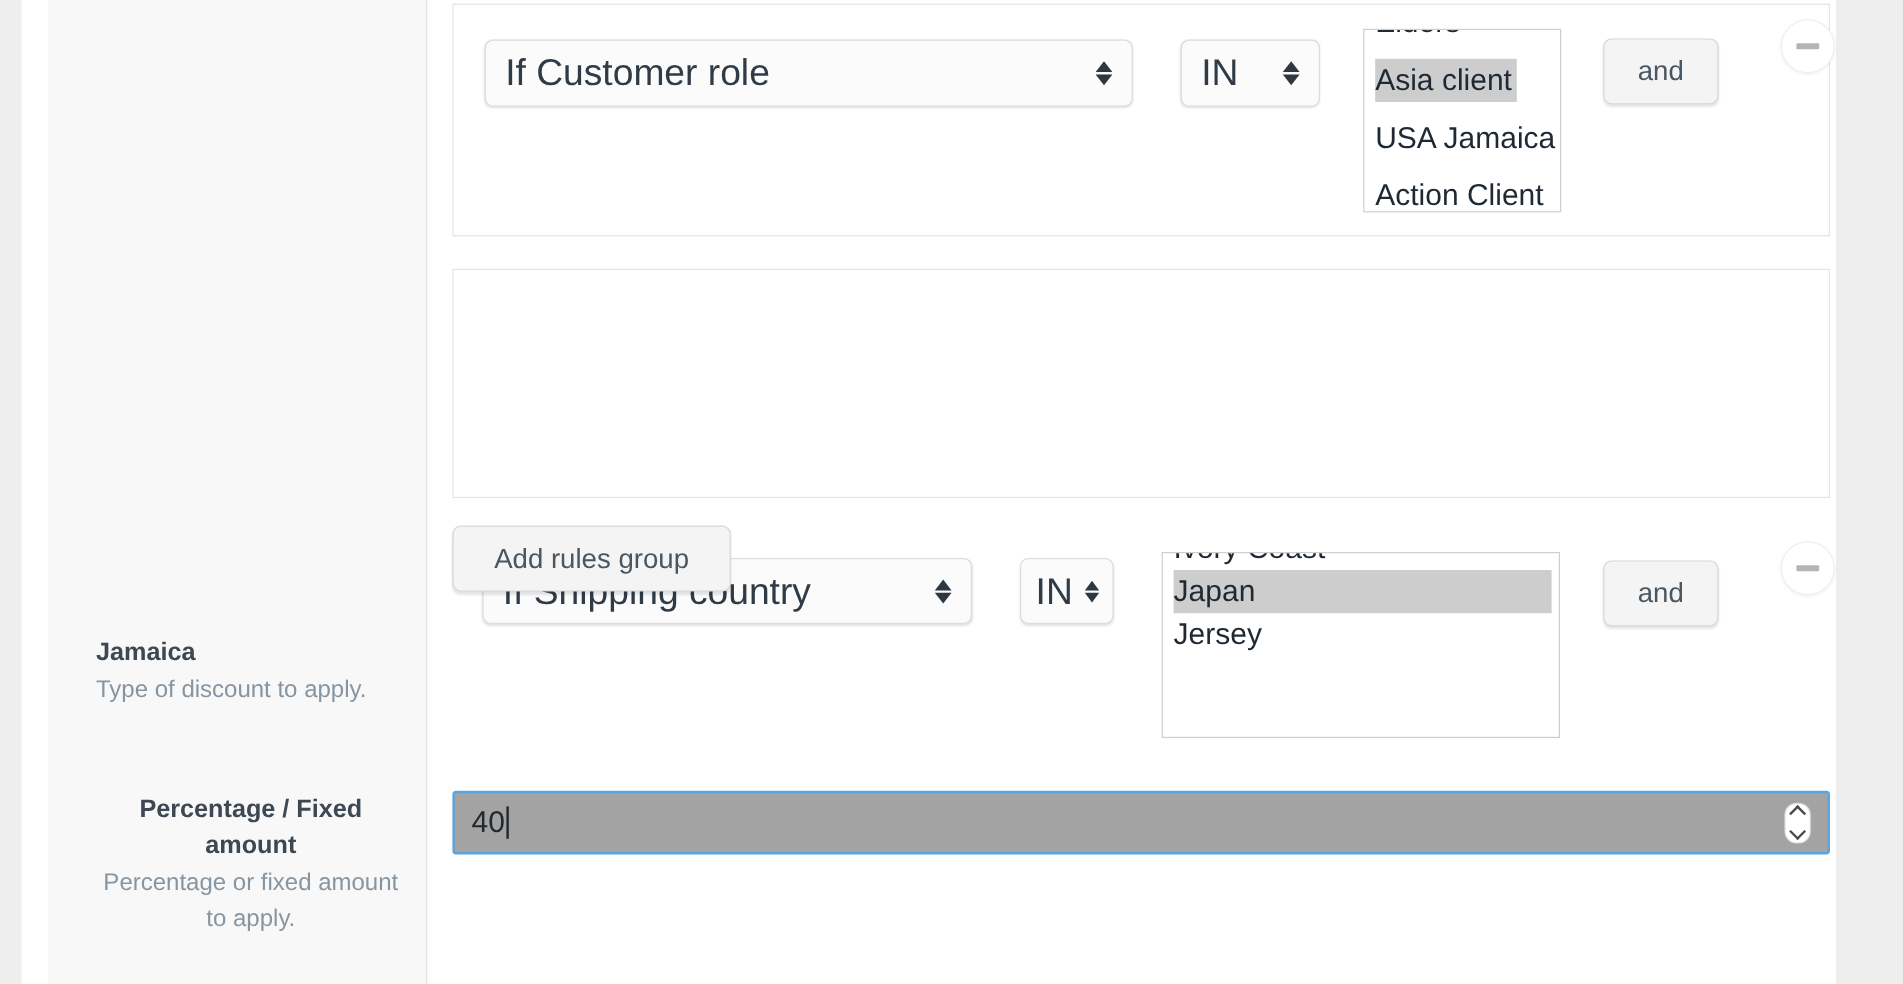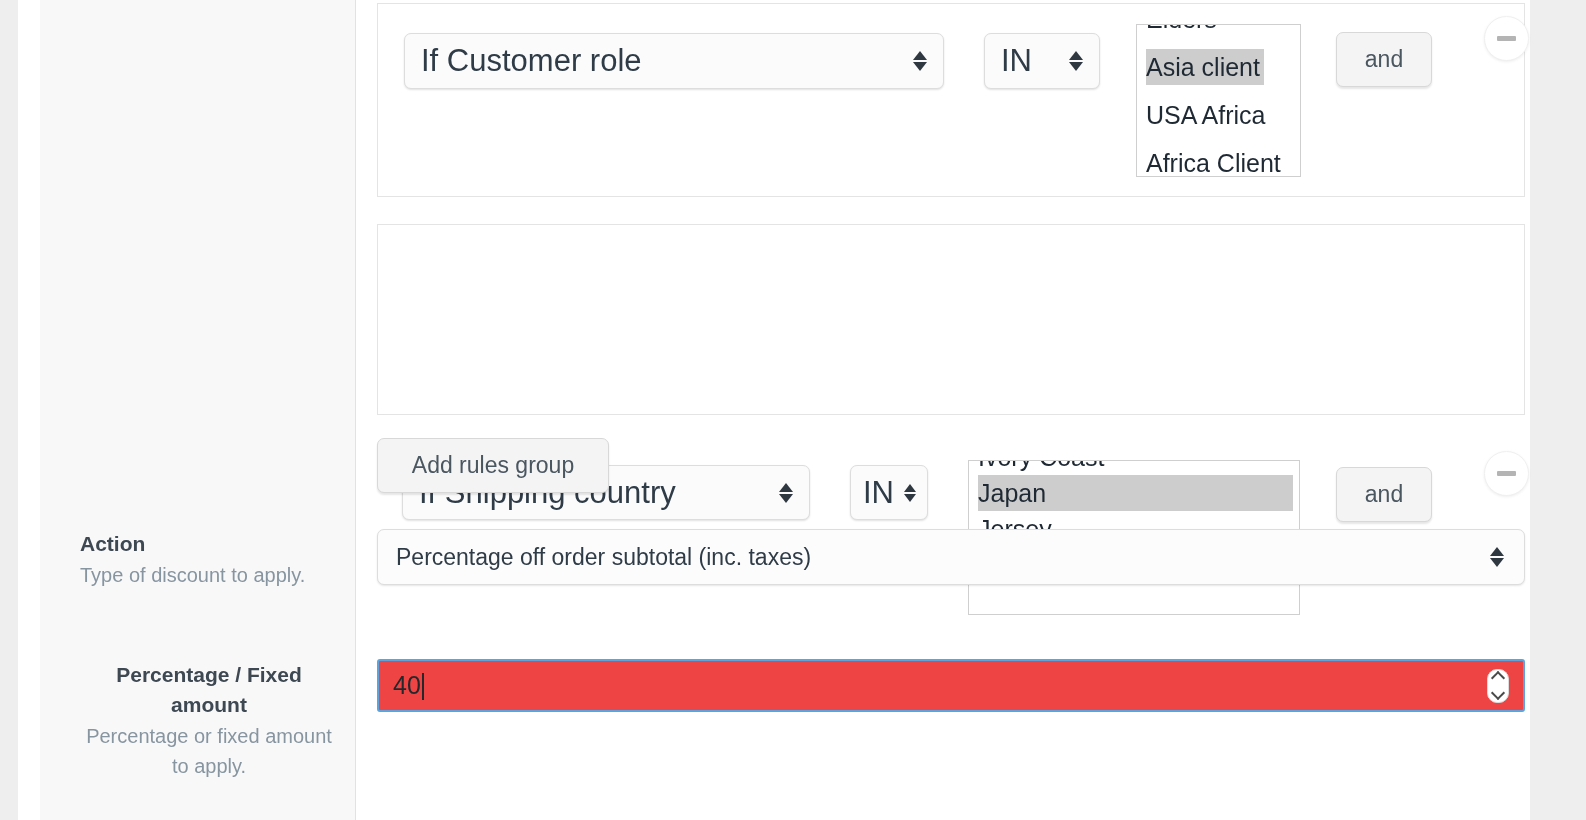--- a/index.html
+++ b/index.html
@@ -251,21 +251,21 @@
     flex: 0 0 auto; width: 26px; margin-right: 14px;
     display: flex; flex-direction: column; align-items: center; justify-content: center; line-height: 0;
   }
 
   
   #input-amount-wrap {
     position: absolute;
     left: 20px; top: 659px;
     width: 1148px; height: 53px;
     box-sizing: border-box;
-    background: #ef4444;
+    background: #a3a3a3;
     border: 2px solid #5ba4dd;
     border-radius: 3px;
     display: flex;
     align-items: center;
   }
   #input-amount-value {
     flex: 1 1 auto;
     padding-left: 14px;
     font-size: 25px;
     color: #23282d;
@@ -308,21 +308,21 @@
 
   <div class="outer-gutter-left"></div>
   <div class="outer-gutter-right"></div>
 
   <div class="card">
 
     <div class="label-col">
 
 
       <div class="field-label" style="top: 529px;">
-        <div class="ttl">Action</div>
+        <div class="ttl">Jamaica</div>
         <div class="desc">Type of discount to apply.</div>
       </div>
 
       <div class="field-label" style="top: 660px; text-align: center;">
         <div class="ttl">Percentage / Fixed amount</div>
         <div class="desc">Percentage or fixed amount to apply.</div>
       </div>
 
     </div>
 
@@ -344,22 +344,22 @@
             <span class="sel-arrows">
               <span class="tri tri-up"></span>
                 <span class="tri tri-down"></span>
             </span>
           </div>
 
           <div class="multi" id="multi-1">
             <div class="multi-inner">
               <div class="multi-opt"><span>Elders</span></div>
               <div class="multi-opt sel-opt"><span>Asia client</span></div>
-              <div class="multi-opt"><span>USA Africa</span></div>
-              <div class="multi-opt"><span>Africa Client</span></div>
+              <div class="multi-opt"><span>USA Jamaica</span></div>
+              <div class="multi-opt"><span>Action Client</span></div>
             </div>
           </div>
 
           <div class="btn" id="btn-and-1">
             <span>and</span>
           </div>
 
           <div class="btn-remove" id="btn-remove-1">
             <span class="minus"></span>
           </div>
@@ -404,27 +404,20 @@
             <span class="minus"></span>
           </div>
 
         </div>
       </div>
 
       <div class="btn" id="btn-add-group">
         <span>Add rules group</span>
       </div>
 
-      <div id="sel-action">
-        <span class="sel-text">Percentage off order subtotal (inc. taxes)</span>
-        <span class="sel-arrows">
-          <span class="tri tri-up"></span>
-            <span class="tri tri-down"></span>
-        </span>
-      </div>
 
       <div id="input-amount-wrap">
         <span id="input-amount-value"><span>40</span><span class="caret"></span></span>
         <span class="spinner">
           <span class="chev chev-up"></span>
           <span class="chev chev-down"></span>
         </span>
       </div>
 
     </div>

